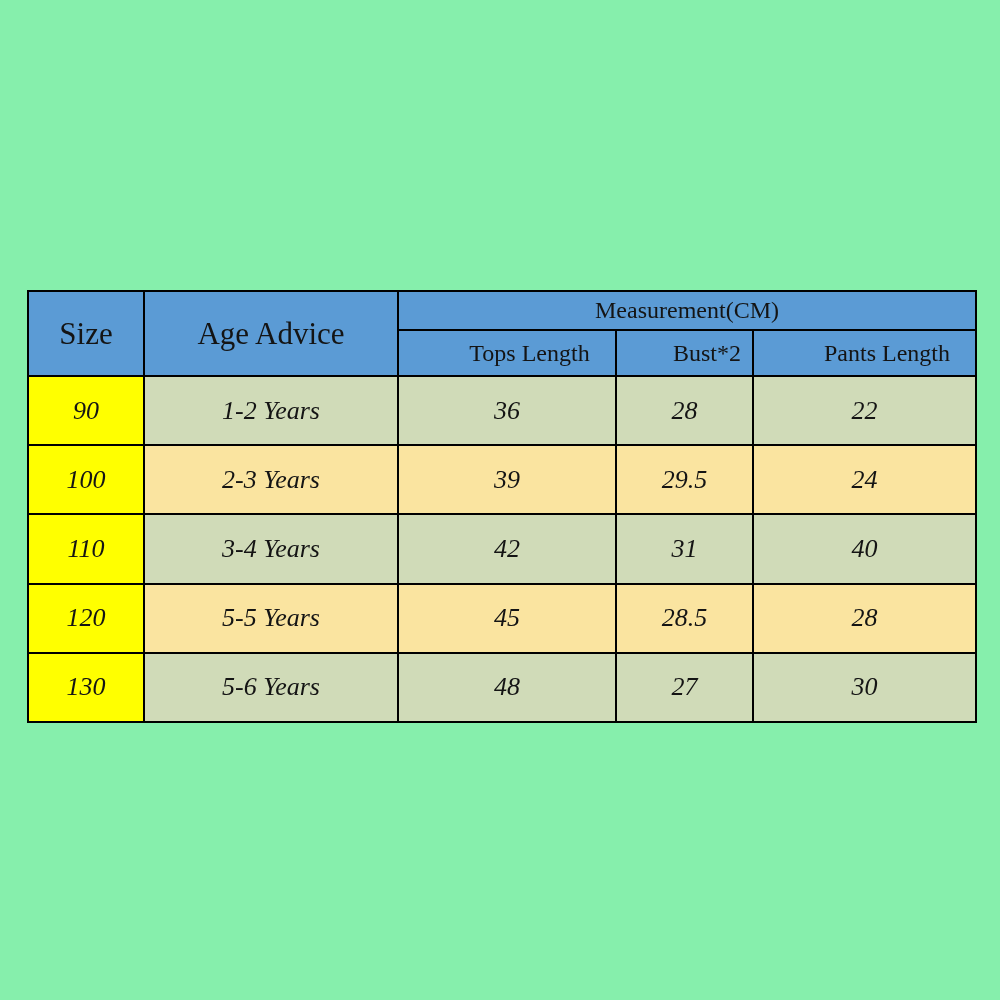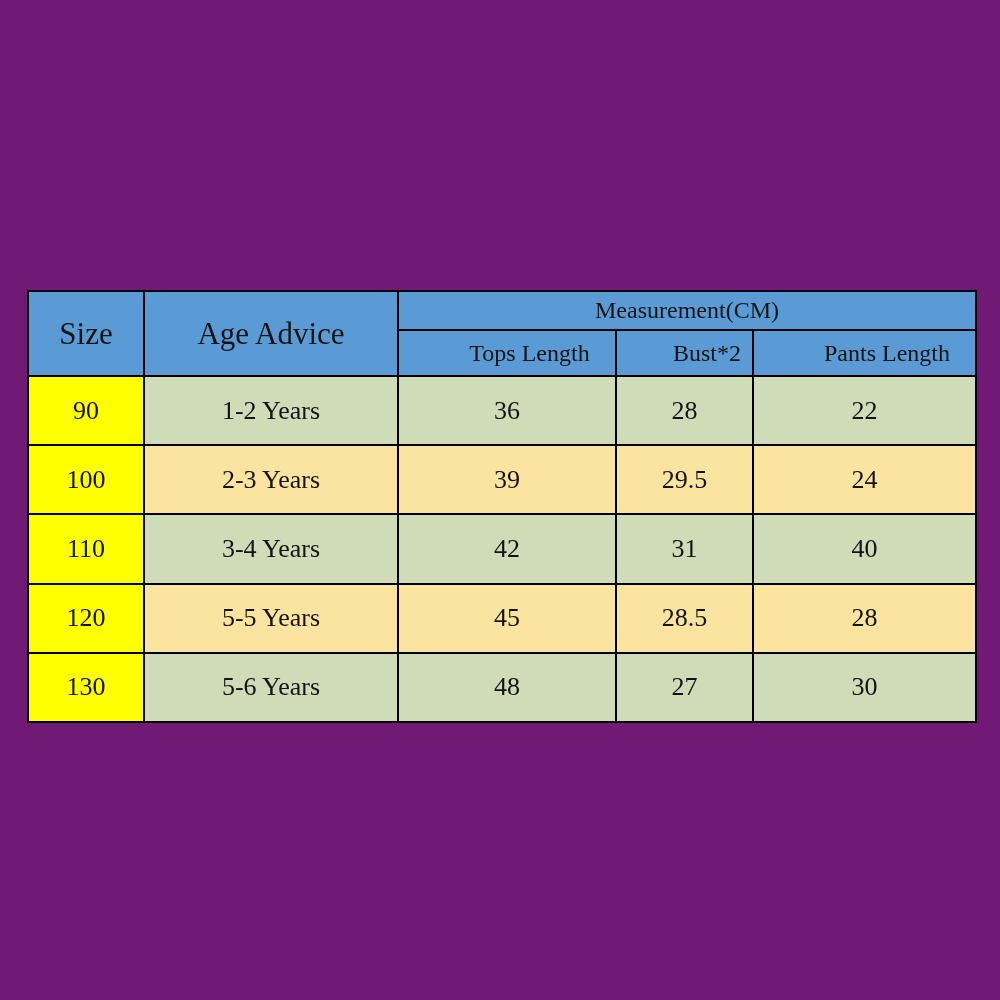--- a/index.html
+++ b/index.html
@@ -4,21 +4,21 @@
 <style>
   html, body {
     margin: 0;
     padding: 0;
     background: #ffffff;
   }
   .canvas {
     position: relative;
     width: 1000px;
     height: 1000px;
-    background: #701a75;
+    background: #86efac;
     font-family: "Liberation Serif", serif;
     color: #141414;
     overflow: hidden;
   }
   table.size-chart {
     position: absolute;
     left: 27px;
     top: 290px;
     width: 948px;
     height: 433px;
@@ -34,21 +34,21 @@
     overflow: hidden;
     white-space: nowrap;
   }
   .size-chart thead th {
     background: var(--header_blue, #5B9BD5);
   }
   .hrow1 th { height: 37px; }
   .hrow2 th { height: 44px; font-size: 24px; padding-left: 45px; }
   th.big { font-size: 31px; }
   th.group { font-size: 24px; margin-left: 24px; }
-  .size-chart tbody tr { height: 66px; }
+  .size-chart tbody tr { height: 66px; font-style: italic; }
   .size-chart tbody td { font-size: 26px; }
   .size-chart tbody td:first-child {
     background: var(--size_yellow, #FFFF00);
   }
   .size-chart tbody tr:nth-child(odd) td:not(:first-child) {
     background: var(--row_green, #D0DBB8);
   }
   .size-chart tbody tr:nth-child(even) td:not(:first-child) {
     background: var(--row_tan, #FAE4A0);
   }

